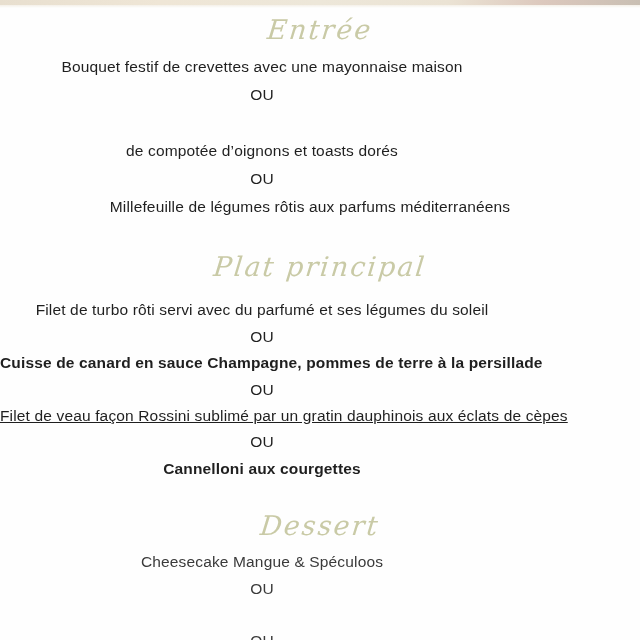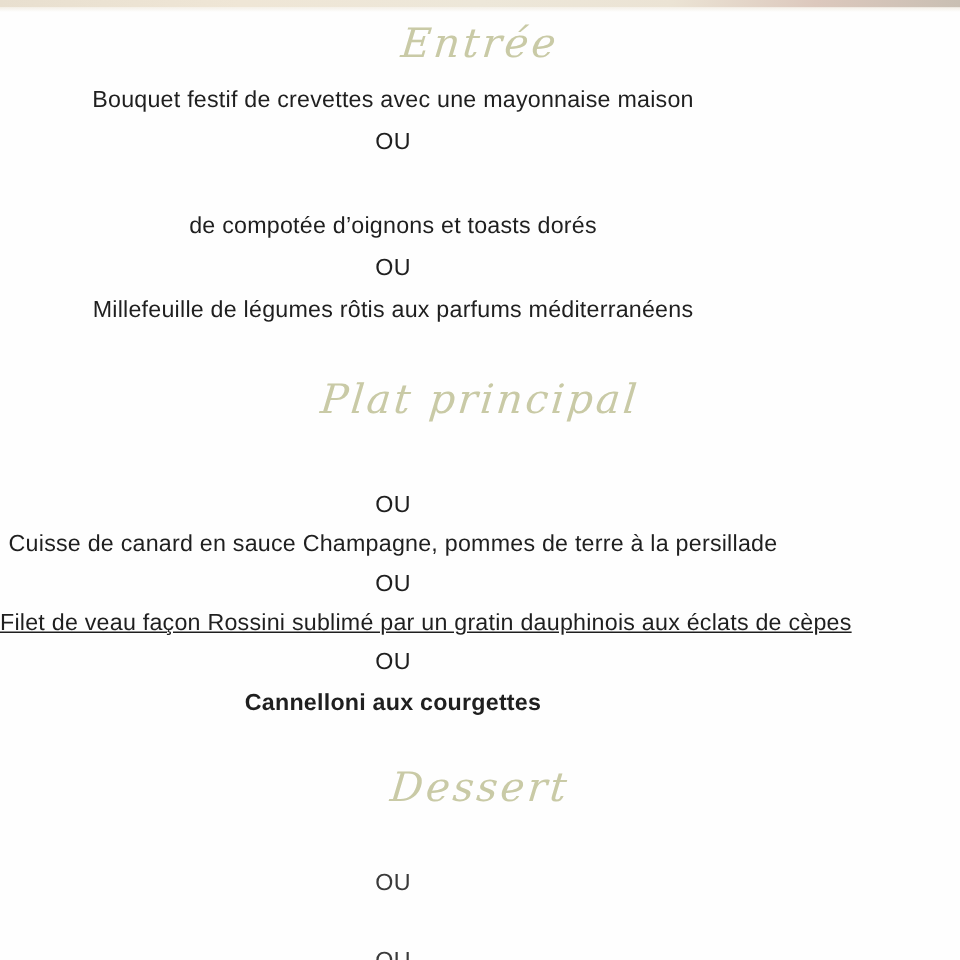--- a/index.html
+++ b/index.html
@@ -65,26 +65,28 @@
 <body>
 
 <div class="page">
   <div class="top-strip"></div>
 
   <div class="section-title" style="top:16px;">Entrée</div>
   <div class="line" style="top:59px;">Bouquet festif de crevettes avec une mayonnaise maison</div>
   <div class="line" style="top:87px;">OU</div>
   <div class="line" style="top:143px;">de compotée d’oignons et toasts dorés</div>
   <div class="line" style="top:171px;">OU</div>
-  <div class="line" style="top:199px;">Millefeuille de légumes rôtis aux parfums méditerranéens</div>
+  <div class="line" style="top:199px;padding-left:48px;">Millefeuille de légumes rôtis aux parfums méditerranéens</div>
 
   <div class="section-title" style="top:253px;">Plat principal</div>
+  <div class="line" style="top:302px;">Filet de turbo rôti servi avec du parfumé et ses légumes du soleil</div>
   <div class="line" style="top:329px;">OU</div>
-  <div class="line" style="top:355px;">Cuisse de canard en sauce Champagne, pommes de terre à la persillade</div>
+  <div class="line" style="top:355px;font-weight:bold;">Cuisse de canard en sauce Champagne, pommes de terre à la persillade</div>
   <div class="line" style="top:382px;">OU</div>
   <div class="line" style="top:408px;text-decoration:underline;">Filet de veau façon Rossini sublimé par un gratin dauphinois aux éclats de cèpes</div>
   <div class="line" style="top:434px;">OU</div>
   <div class="line" style="top:461px;font-weight:bold;">Cannelloni aux courgettes</div>
 
   <div class="section-title" style="top:512px;">Dessert</div>
+  <div class="line dessert" style="top:554px;">Cheesecake Mangue &amp; Spéculoos</div>
   <div class="line dessert" style="top:581px;">OU</div>
   <div class="line dessert" style="top:633px;">OU</div>
 </div>
 
 </body></html>

